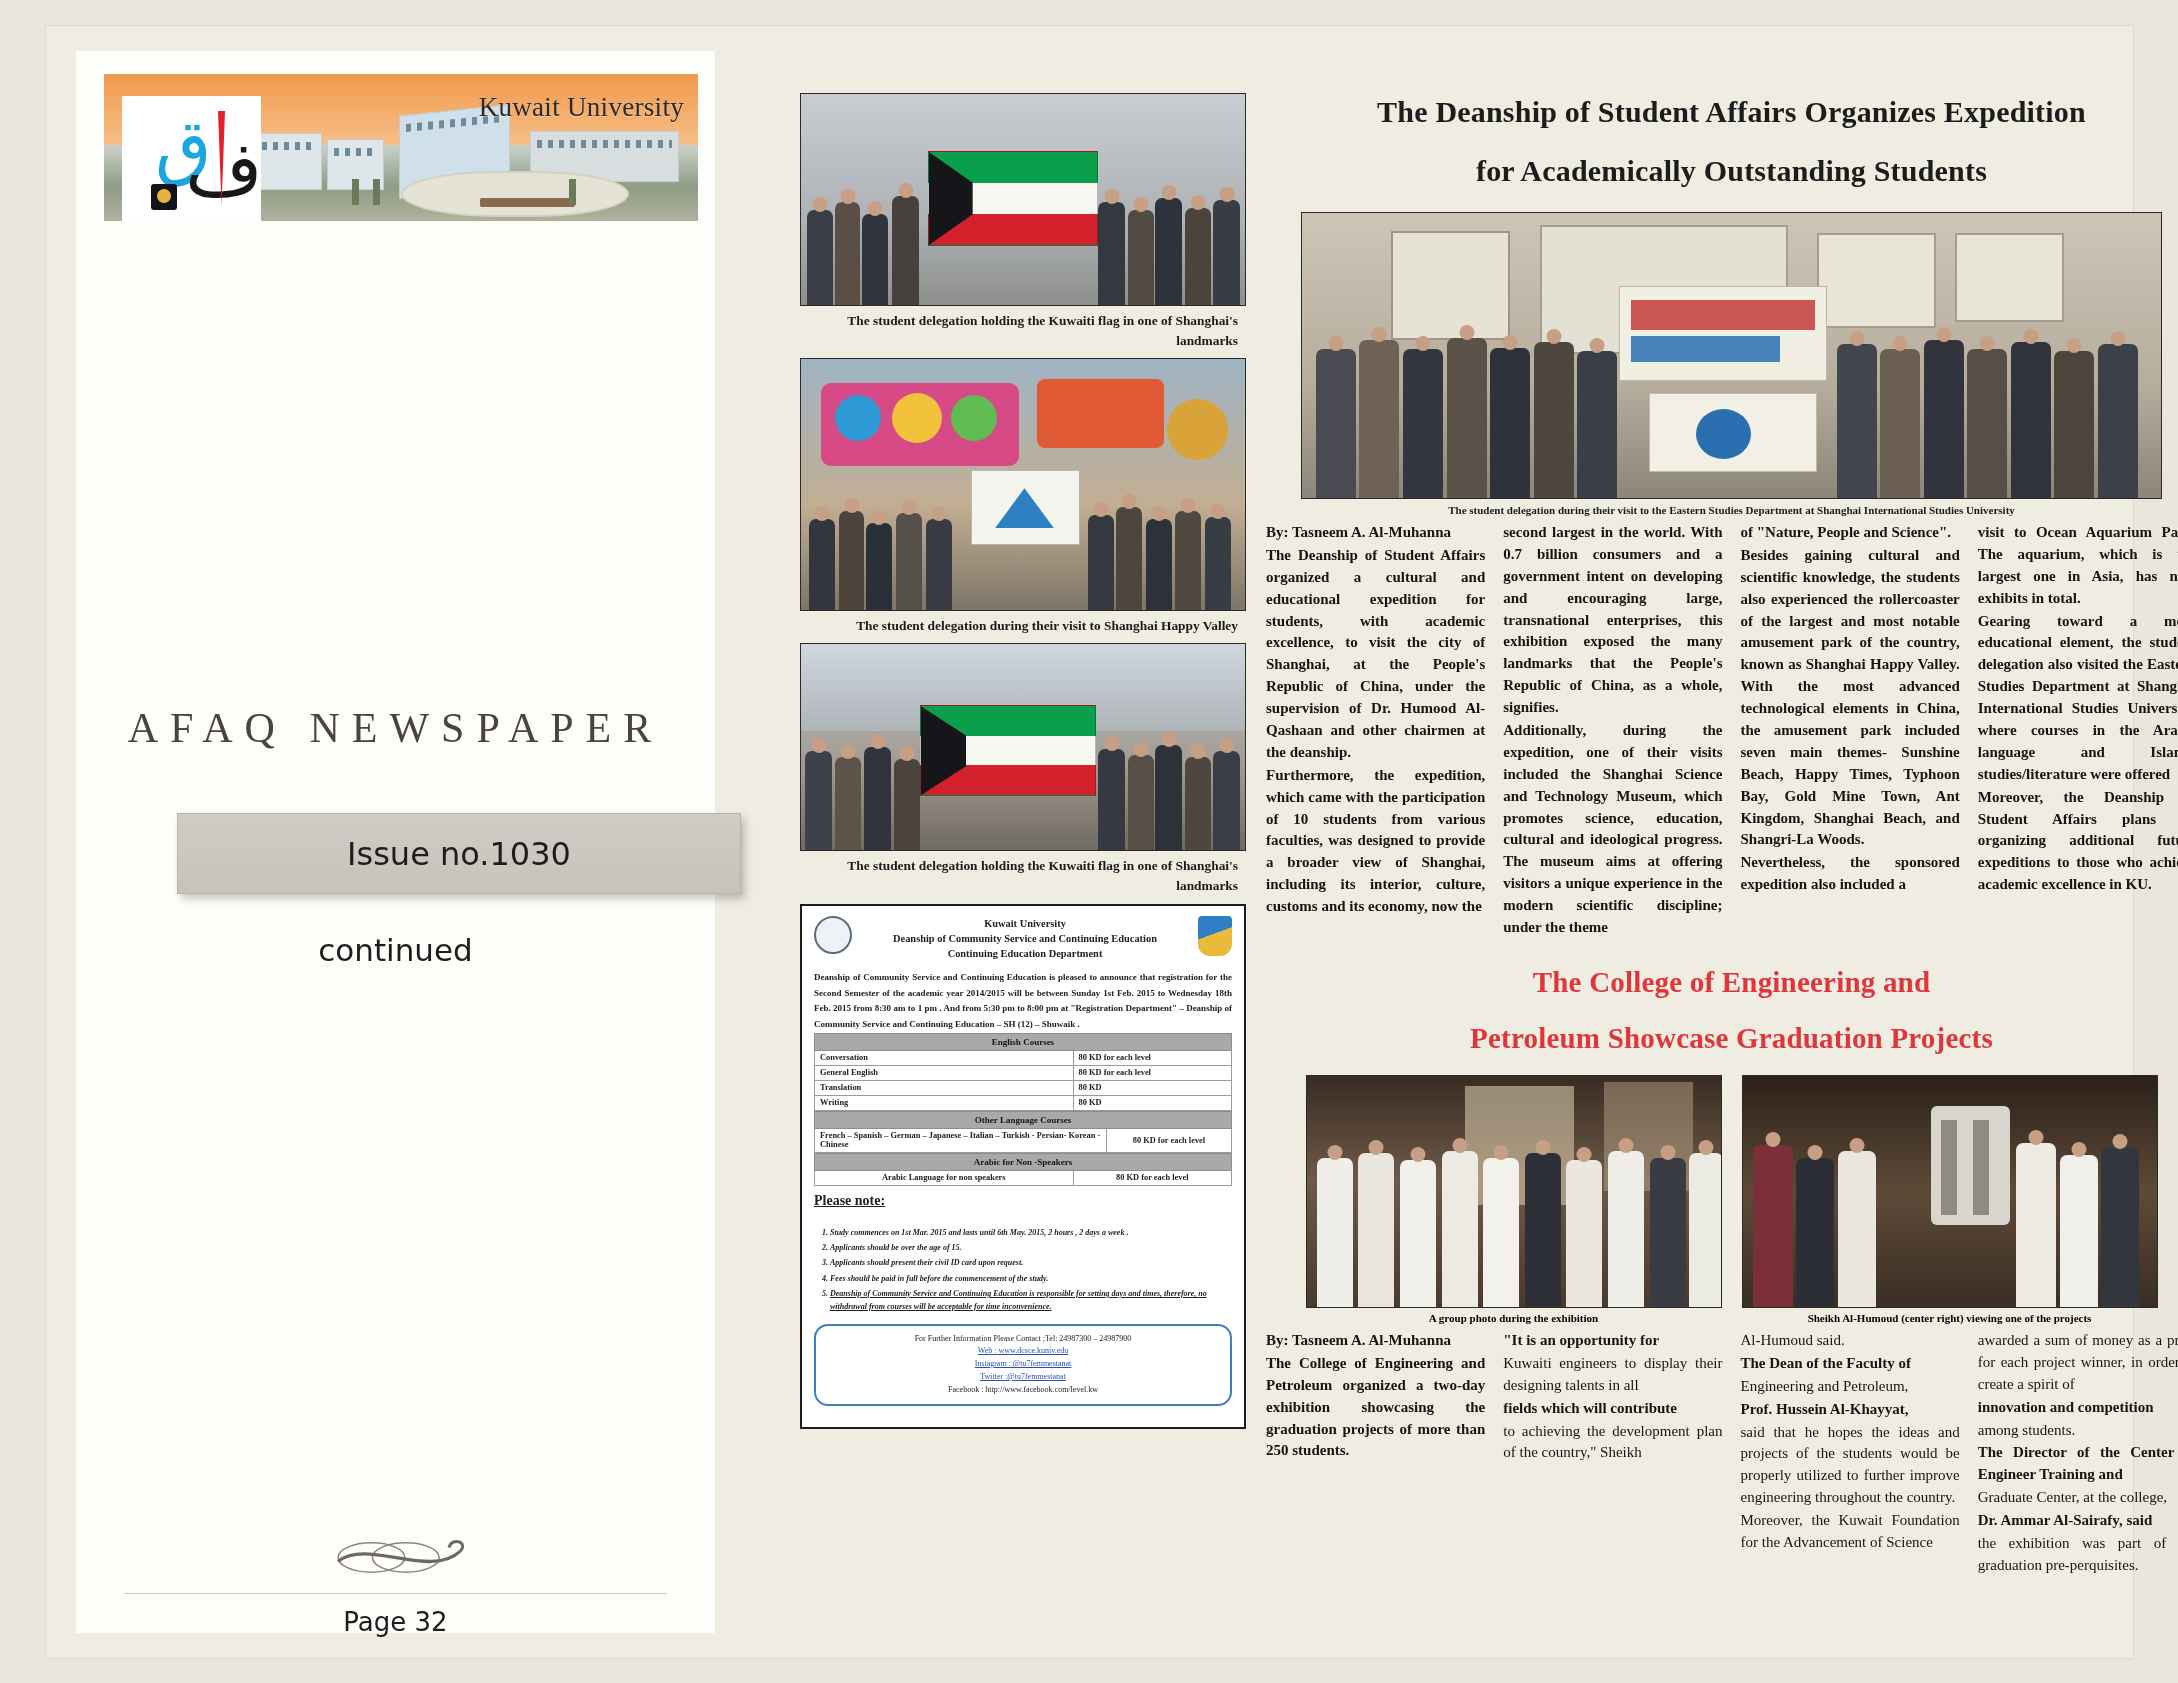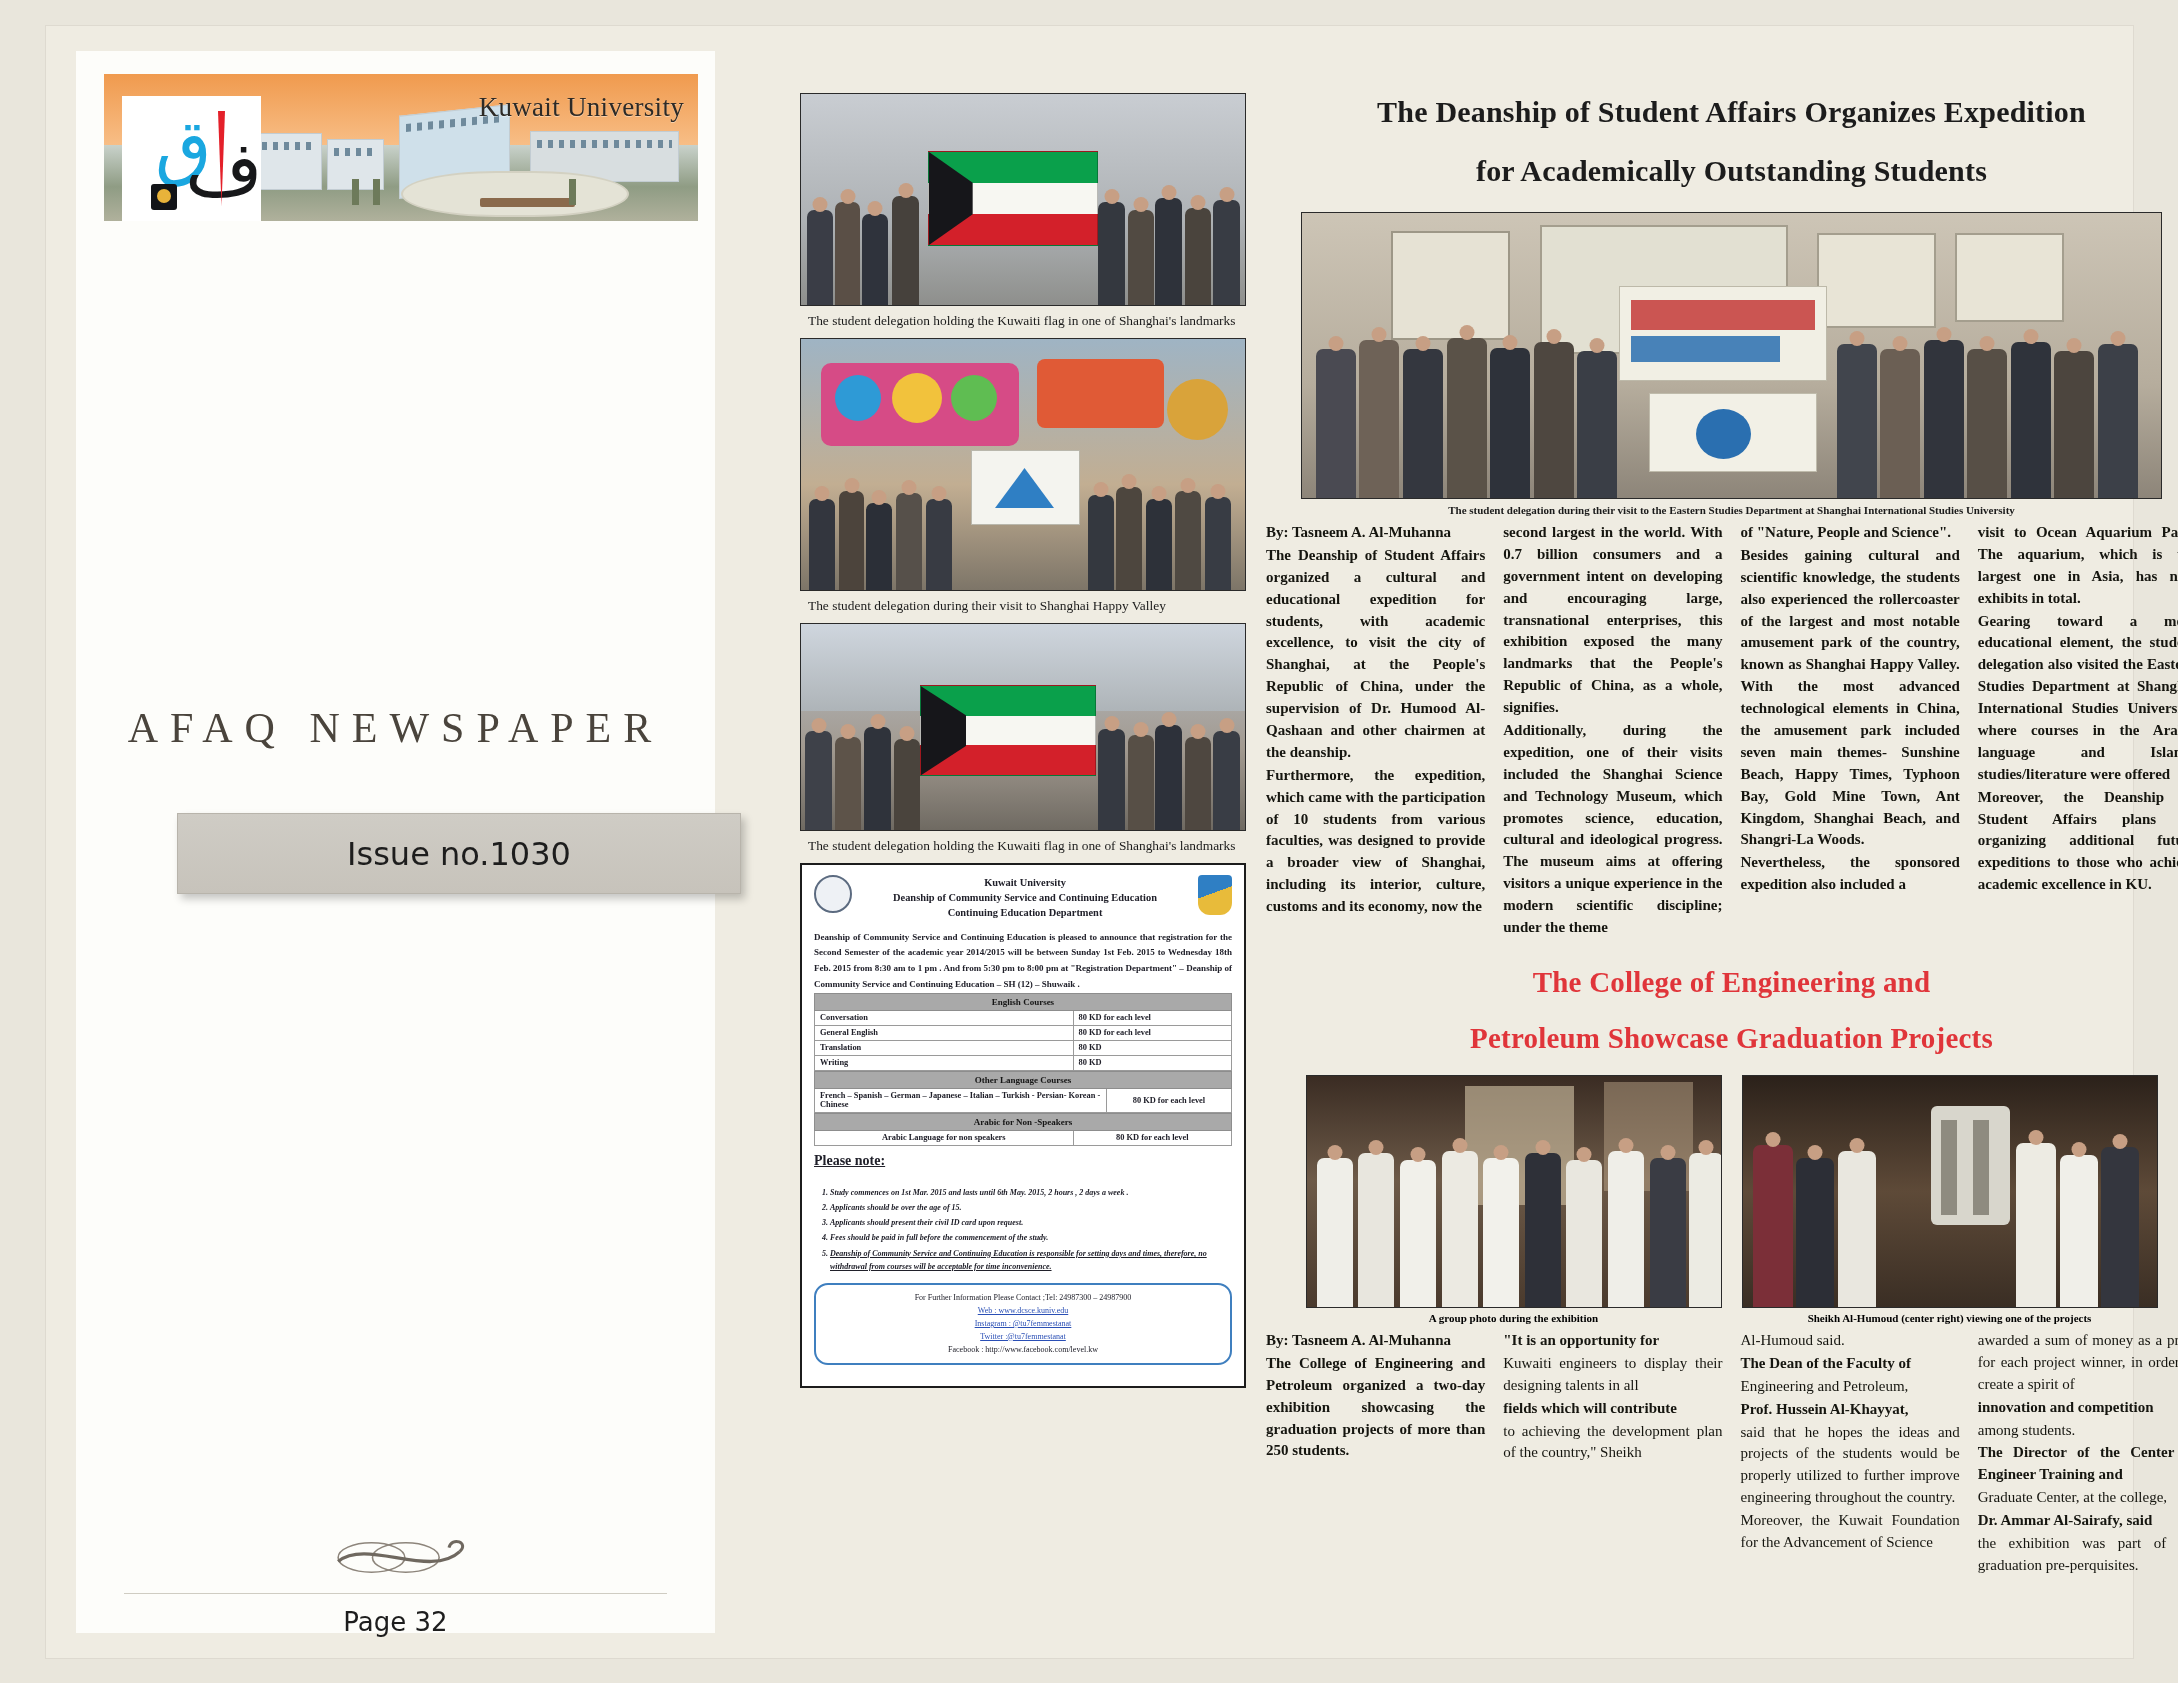--- a/index.html
+++ b/index.html
@@ -129,22 +129,22 @@
   }
 
   
   .midcol { position:absolute; left:754px; top:67px; width:446px; }
   .photo {
     position:relative; width:446px; border:1px solid #2a2a2a;
     overflow:hidden; background:#b9b3a6;
   }
   .cap {
     font-family:"Liberation Serif", serif;
-    font-weight:normal; font-size:13.4px; color:#1b1b1b;
-    text-align:left; line-height:1.5; padding:5px 8px 7px;
+    font-weight:bold; font-size:13.4px; color:#1b1b1b;
+    text-align:right; line-height:1.5; padding:5px 8px 7px;
   }
 
   
   .scene { position:absolute; inset:0; }
   .sky-grey { background:linear-gradient(180deg,#c9cdd2,#aeb2b5 60%,#8e8f8c); }
   .crowd {
     position:absolute; left:0; right:0; bottom:0; height:62%;
   }
   .p {
     position:absolute; bottom:0; border-radius:7px 7px 0 0;
@@ -270,20 +270,21 @@
           <div class="a-red"></div>
           <div class="seal"></div>
         </div>
       </div>
     </div>
 
     <div class="sb-title">AFAQ NEWSPAPER</div>
 
     <div class="issue-chip">Issue no.1030</div>
 
+    <div class="continued">continued</div>
 
     <div class="ornament">
       <svg width="168" height="51" viewBox="0 0 170 52">
         <g fill="none" stroke="#8d857b" stroke-width="1.6">
           <ellipse cx="60" cy="26" rx="34" ry="15"></ellipse>
           <ellipse cx="95" cy="26" rx="34" ry="15"></ellipse>
           <path d="M26 30 C55 6, 120 48, 150 20" stroke="#6f685f" stroke-width="3.4"></path>
           <path d="M150 20 c10 -9 -8 -16 -11 -4" stroke="#6f685f" stroke-width="3"></path>
         </g>
       </svg>

